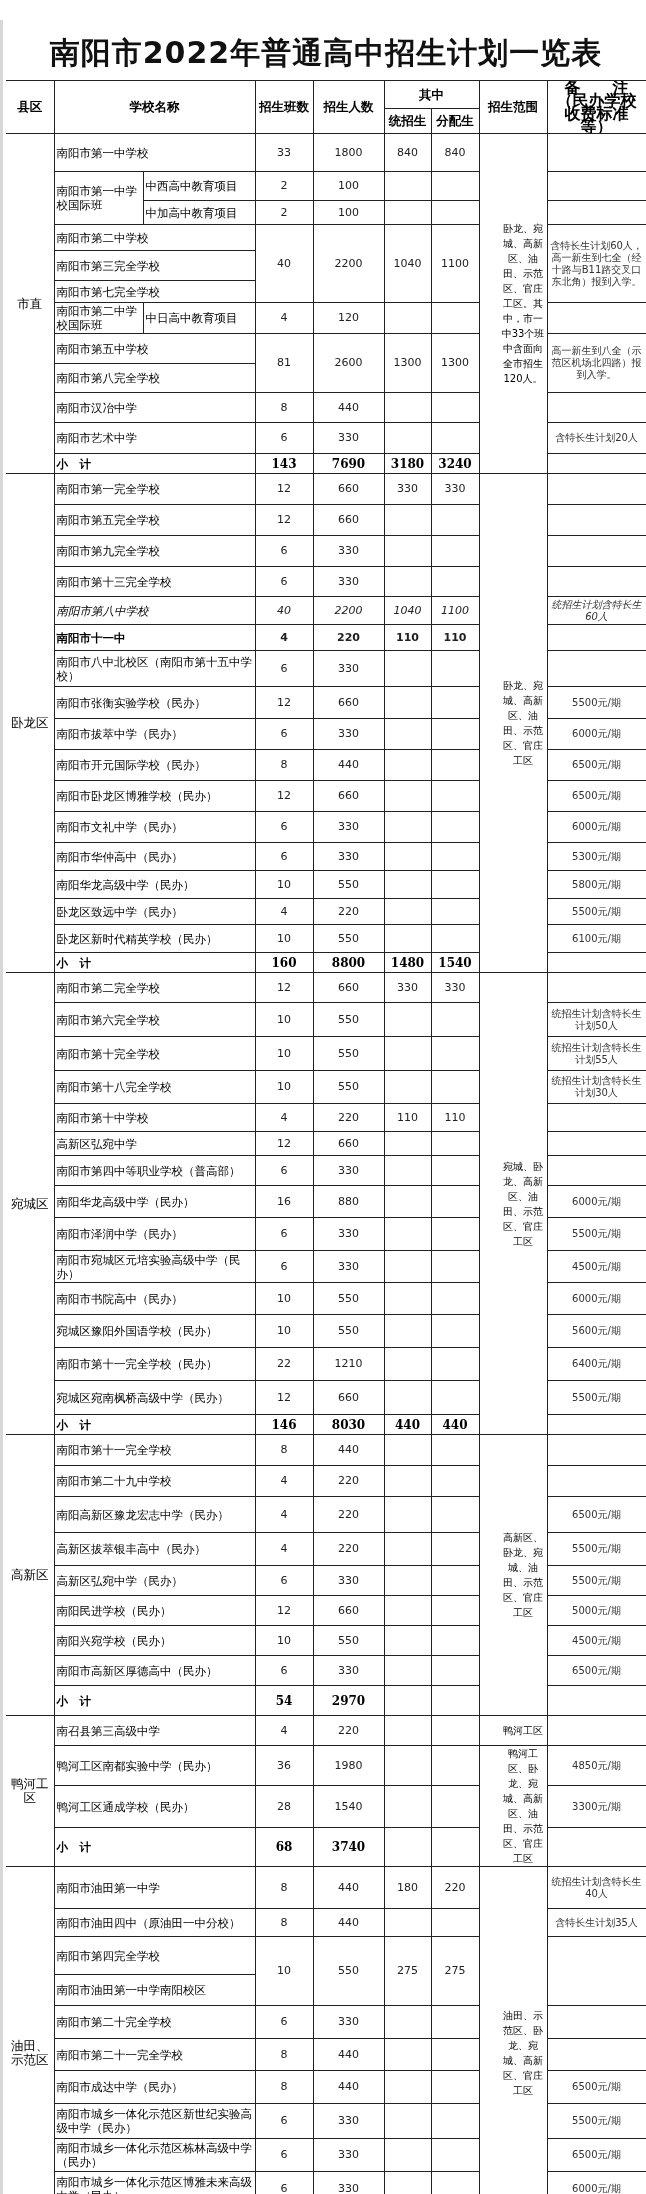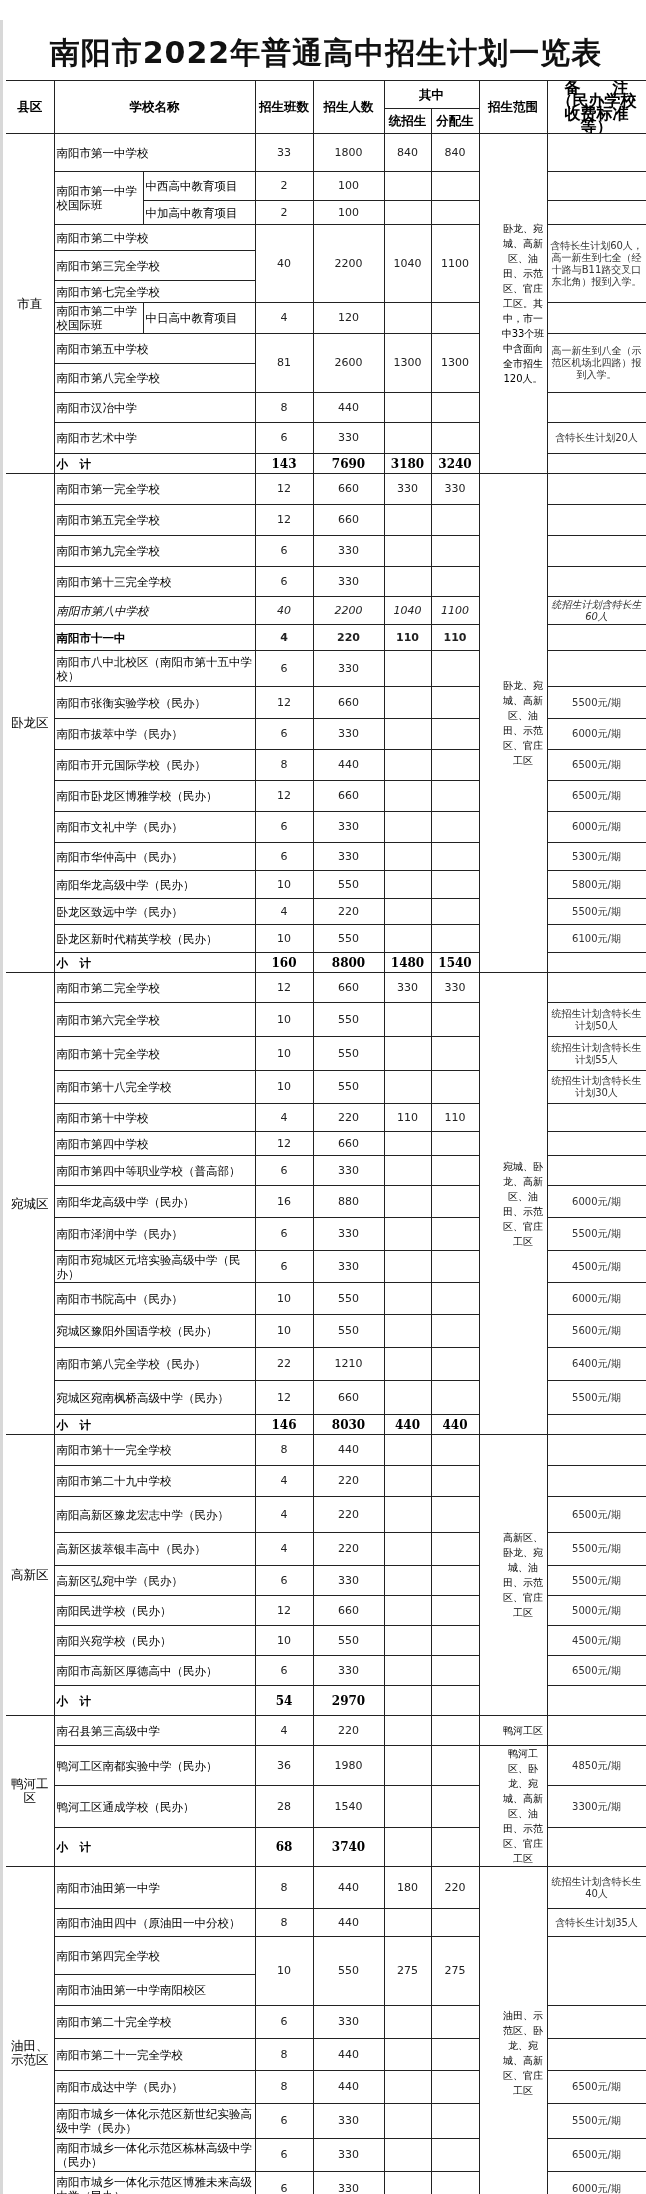--- a/index.html
+++ b/index.html
@@ -310,21 +310,21 @@
         </tr>
         <tr style="height: 28px;">
           <td class="name" colspan="2">南阳市第十中学校</td>
           <td class="num">4</td>
           <td class="num">220</td>
           <td class="num">110</td>
           <td class="num">110</td>
           <td class="note"></td>
         </tr>
         <tr style="height: 24px;">
-          <td class="name" colspan="2">南阳市第四中学校</td>
+          <td class="name" colspan="2">高新区弘宛中学</td>
           <td class="num">12</td>
           <td class="num">660</td>
           <td class="num"></td>
           <td class="num"></td>
           <td class="note"></td>
         </tr>
         <tr style="height: 30px;">
           <td class="name" colspan="2">南阳市第四中等职业学校（普高部）</td>
           <td class="num">6</td>
           <td class="num">330</td>
@@ -366,21 +366,21 @@
         </tr>
         <tr style="height: 33px;">
           <td class="name" colspan="2">宛城区豫阳外国语学校（民办）</td>
           <td class="num">10</td>
           <td class="num">550</td>
           <td class="num"></td>
           <td class="num"></td>
           <td class="note">5600元/期</td>
         </tr>
         <tr style="height: 33px;">
-          <td class="name" colspan="2">南阳市第八完全学校（民办）</td>
+          <td class="name" colspan="2">南阳市第十一完全学校（民办）</td>
           <td class="num">22</td>
           <td class="num">1210</td>
           <td class="num"></td>
           <td class="num"></td>
           <td class="note">6400元/期</td>
         </tr>
         <tr style="height: 34px;">
           <td class="name" colspan="2">宛城区宛南枫桥高级中学（民办）</td>
           <td class="num">12</td>
           <td class="num">660</td>

